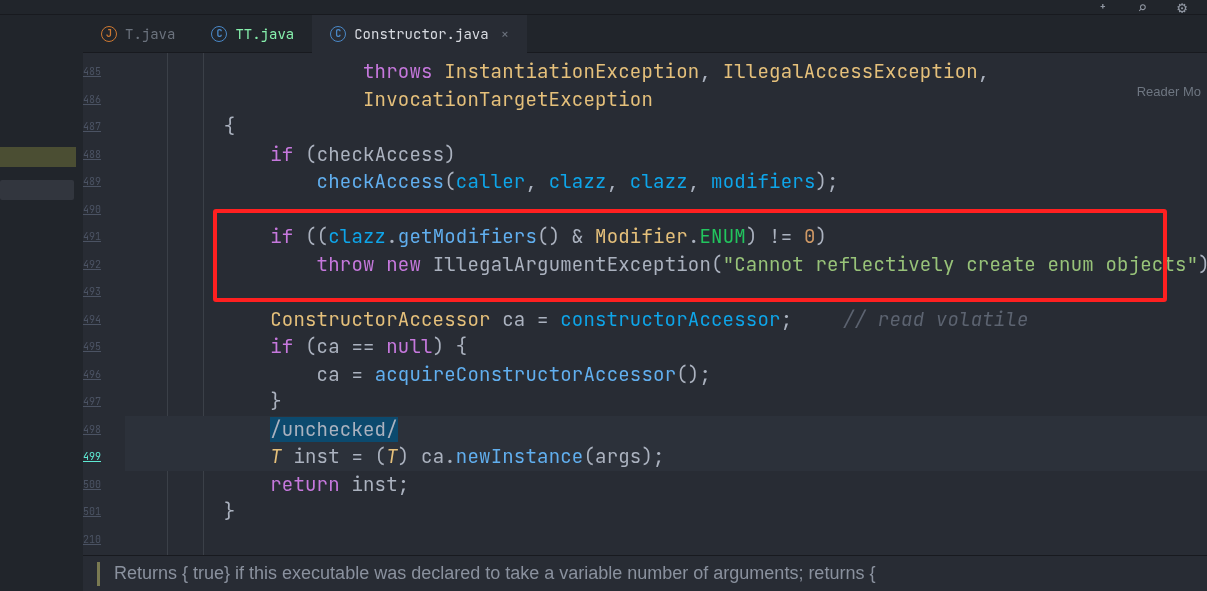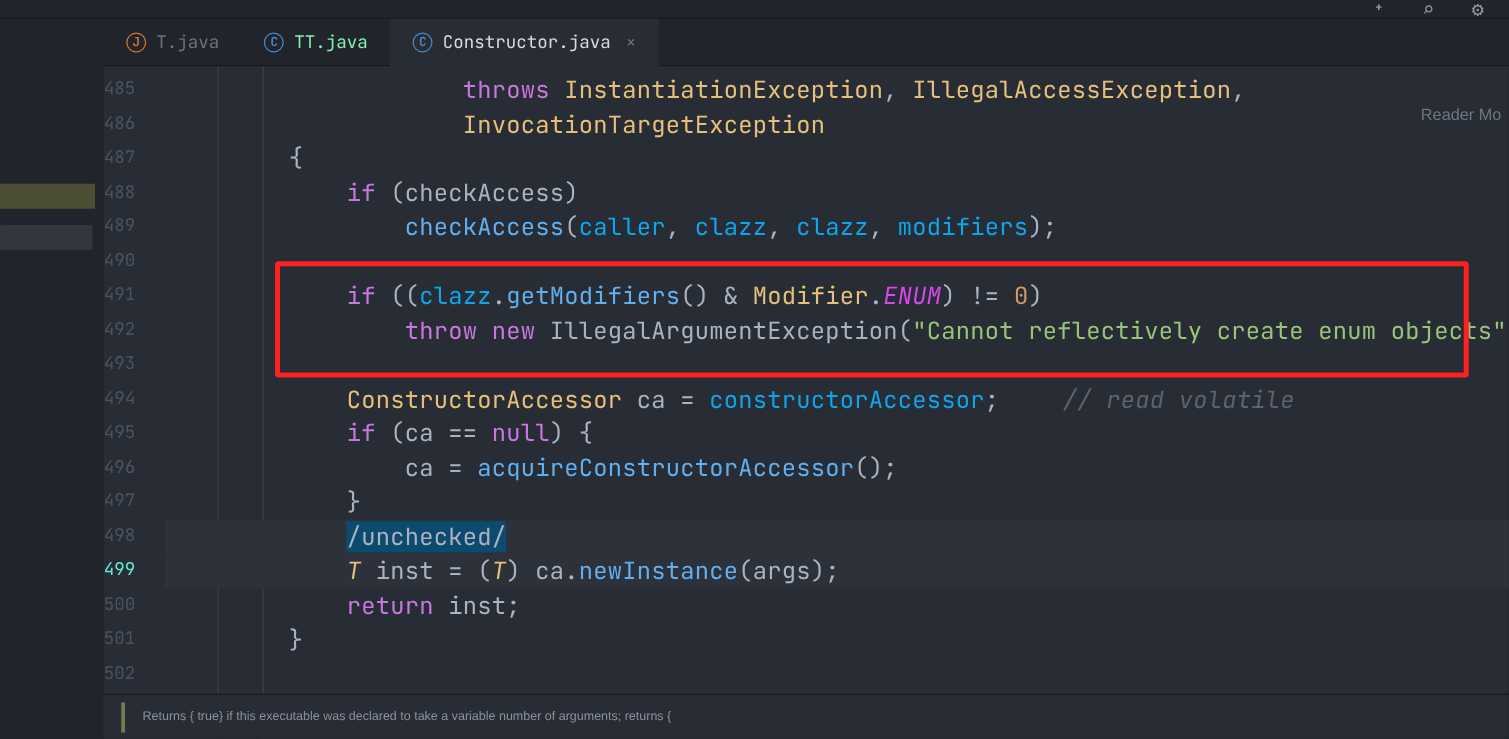--- a/index.html
+++ b/index.html
@@ -77,21 +77,22 @@
     width:74px;
     padding-top:5px;
     background:#282c34;
     text-align:right;
   }
   .ln {
     height:27.5px;
     line-height:27.5px;
     padding-right:24px;
     color:#4b5363;
-    font-size:14px;
+    font-size:10px;
+    text-decoration:underline;
   }
   .ln.cur { color:#5eead4; }
   .code-wrap {
     flex:1;
     position:relative;
     padding-top:5px;
   }
   .guide {
     position:absolute;
     top:0; bottom:0;
@@ -106,21 +107,21 @@
     font-size:19px;
     line-height:27.5px;
     white-space:pre;
     letter-spacing:.2px;
   }
   .cl { display:block; height:27.5px; padding-left:6px;}
   .hl-line { background:#2c313a; }
   .hl-sel { background:#0c4a6e; }
   .kw { color:#c678dd; }
   .fld { color:#0ea5e9; }
-  .fld-it { color:#d946ef; font-style:italic;}
+  .fld-it { color:#22c55e; }
   .id  { color:#abb2bf; }
   .cls { color:#e5c07b; }
   .cls-it { color:#e5c07b; font-style:italic;}
   .num { color:#d19a66; }
   .str { color:#98c379; }
   .cmt { color:#5c6370; font-style:italic;margin-left:16px;}
   .pn  { color:#abb2bf; }
   .mth { color:#61afef; }
   .redbox {
     position:absolute;
@@ -144,21 +145,21 @@
     display:flex;
     align-items:center;
     padding-left:14px;
   }
   .docbar .accent {
     width:3px; height:24px; background:#7a7a52; margin-right:14px;
   }
   .docbar span {
     color:#8a919e;
     font-family:-apple-system,Segoe UI,sans-serif;
-    font-size:10px;
+    font-size:18px;
   }
 </style>
 </head>
 <body>
 
 <div class="top-toolbar">
   <span class="tool">⁺</span>
   <span class="tool">⌕</span>
   <span class="tool">⚙</span>
 </div>
@@ -196,21 +197,21 @@
       <div class="ln">492</div>
       <div class="ln">493</div>
       <div class="ln">494</div>
       <div class="ln">495</div>
       <div class="ln">496</div>
       <div class="ln">497</div>
       <div class="ln">498</div>
       <div class="ln cur">499</div>
       <div class="ln">500</div>
       <div class="ln">501</div>
-      <div class="ln">502</div>
+      <div class="ln">210</div>
     </div>
   <div class="code-wrap">
     <div class="guide g1"></div>
     <div class="guide g2"></div>
     <pre class="code"><span class="cl"><span>                    </span><span class="kw">throws </span><span class="cls">InstantiationException</span><span class="pn">, </span><span class="cls">IllegalAccessException</span><span class="pn">,</span></span><span class="cl"><span>                    </span><span class="cls">InvocationTargetException</span></span><span class="cl"><span>        </span><span class="pn">{</span></span><span class="cl"><span>            </span><span class="kw">if </span><span class="pn">(</span><span class="id">checkAccess</span><span class="pn">)</span></span><span class="cl"><span>                </span><span class="mth">checkAccess</span><span class="pn">(</span><span class="fld">caller</span><span class="pn">, </span><span class="fld">clazz</span><span class="pn">, </span><span class="fld">clazz</span><span class="pn">, </span><span class="fld">modifiers</span><span class="pn">);</span></span><span class="cl"></span><span class="cl"><span>            </span><span class="kw">if </span><span class="pn">((</span><span class="fld">clazz</span><span class="pn">.</span><span class="mth">getModifiers</span><span class="pn">() &amp; </span><span class="cls">Modifier</span><span class="pn">.</span><span class="fld-it">ENUM</span><span class="pn">) != </span><span class="num">0</span><span class="pn">)</span></span><span class="cl"><span>                </span><span class="kw">throw new </span><span class="pn">IllegalArgumentException(</span><span class="str">"Cannot reflectively create enum objects"</span><span class="pn">);</span></span><span class="cl"></span><span class="cl"><span>            </span><span class="cls">ConstructorAccessor</span><span class="pn"> ca = </span><span class="fld">constructorAccessor</span><span class="pn">;   </span><span class="cmt">// read volatile</span></span><span class="cl"><span>            </span><span class="kw">if </span><span class="pn">(ca == </span><span class="kw">null</span><span class="pn">) {</span></span><span class="cl"><span>                </span><span class="pn">ca = </span><span class="mth">acquireConstructorAccessor</span><span class="pn">();</span></span><span class="cl"><span>            </span><span class="pn">}</span></span><span class="cl hl-line"><span>            </span><span class="id hl-sel">/unchecked/</span></span><span class="cl hl-line"><span>            </span><span class="cls-it">T</span><span class="pn"> inst = (</span><span class="cls-it">T</span><span class="pn">) ca.</span><span class="mth">newInstance</span><span class="pn">(args);</span></span><span class="cl"><span>            </span><span class="kw">return </span><span class="pn">inst;</span></span><span class="cl"><span>        </span><span class="pn">}</span></span><span class="cl"></span></pre>
     <div class="redbox" style="top: 156px; height: 92.5px; left: 88px; right: 54px;"></div>
   </div>
 </div>
 
 <div class="reader-mode">Reader Mo</div>

